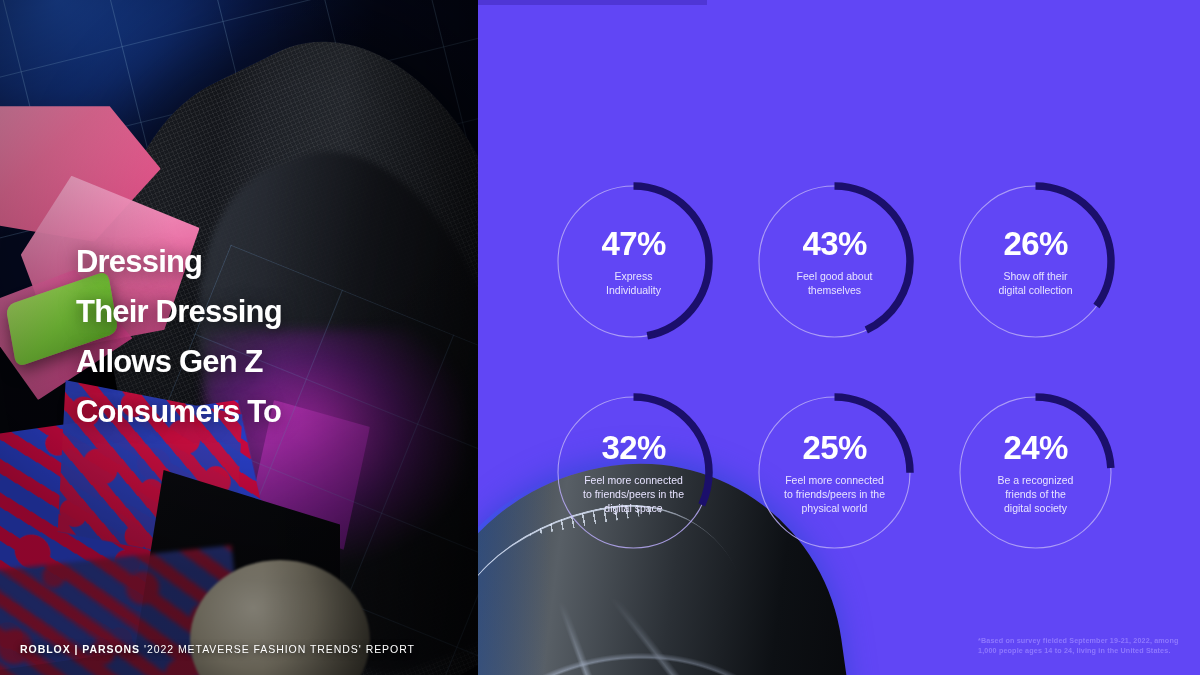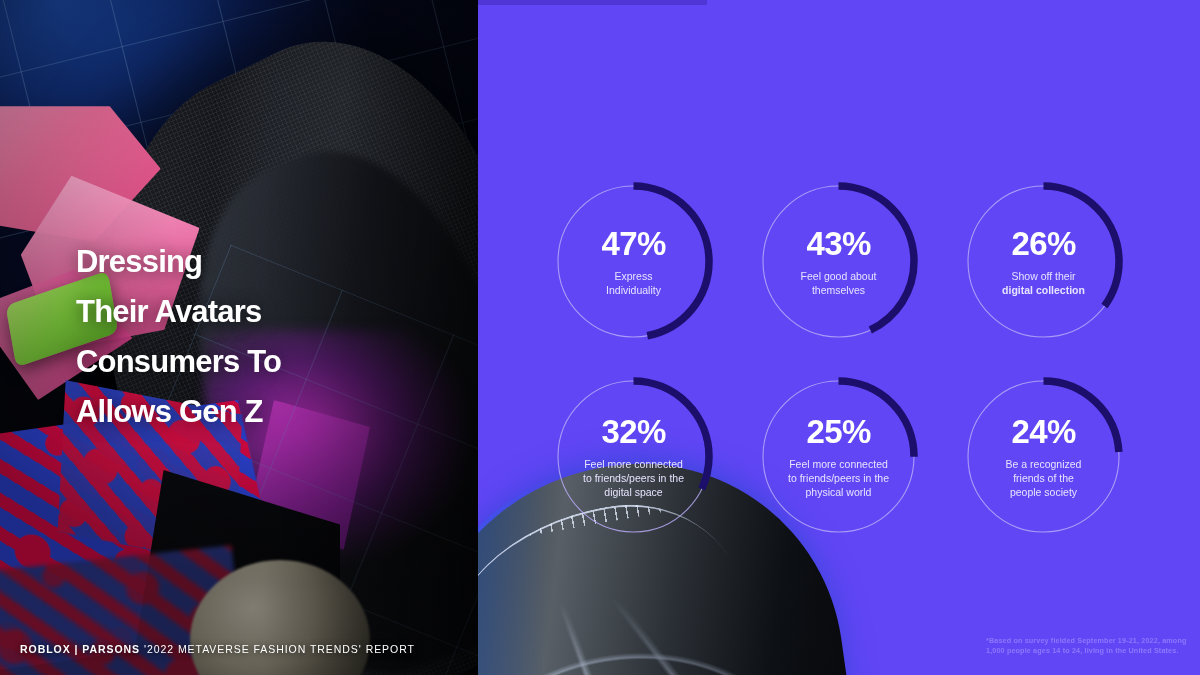--- a/index.html
+++ b/index.html
@@ -277,20 +277,21 @@
   
   .stats-grid {
     position: absolute;
     left: 63px;
     top: 164px;
     display: grid;
     grid-template-columns: repeat(3, 185px);
     grid-template-rows: repeat(2, 195px);
     column-gap: 20px;
     row-gap: 0px;
+    gap: 16px;
   }
   .stat-cell {
     position: relative;
     width: 185px;
     height: 195px;
     display: flex;
     align-items: center;
     justify-content: center;
   }
   .donut {
@@ -325,21 +326,21 @@
   .stat-label {
     color: #e7e3ff;
     font-size: 10.5px;
     line-height: 14px;
     font-weight: 400;
     max-width: 126px;
   }
 
   .footnote {
     position: absolute;
-    right: 0;
+    right: 8px;
     bottom: 19px;
     width: 214px;
     text-align: left;
     color: #8e77ff;
     font-size: 7.2px;
     line-height: 10px;
     font-weight: 700;
     letter-spacing: 0.15px;
   }
 </style>
@@ -362,23 +363,23 @@
     <div class="art-layer art-grid2"></div>
     <div class="art-layer art-maze art-maze-a"></div>
     <div class="art-layer art-maze art-maze-b"></div>
     <div class="art-layer art-dark-wedge"></div>
     <div class="art-layer art-maze art-maze-c"></div>
     <div class="art-layer art-silver"></div>
     <div class="art-layer art-vignette"></div>
 
     <h1 class="headline">
       <span class="hl-line">Dressing</span>
-      <span class="hl-line">Their Avatars</span>
+      <span class="hl-line">Their Dressing</span>
+      <span class="hl-line">Allows Gen Z</span>
       <span class="hl-line">Consumers To</span>
-      <span class="hl-line">Allows Gen Z</span>
     </h1>
 
     <div class="brand">
       <span class="brand-strong">ROBLOX | PARSONS</span>
       <span class="brand-rest">'2022 METAVERSE FASHION TRENDS' REPORT</span>
     </div>
   </div>
 
   <div class="stats-panel">
     <div class="panel-topbar"></div>
@@ -421,21 +422,21 @@
         <div class="stat-cell">
           <div class="donut">
             <svg viewBox="0 0 163 163">
               <circle cx="81.5" cy="81.5" r="75.5" fill="none" stroke="#b9aaf7" stroke-width="1.1" opacity="0.85"></circle>
               <circle cx="81.5" cy="81.5" r="75.5" fill="none" stroke="#1b0f6b" stroke-width="7.5" stroke-linecap="butt" stroke-dasharray="166.03 308.35"></circle>
             </svg>
             <div class="donut-center">
               <div class="stat-value">26%</div>
               <div class="stat-label">
                 <span style="display: block;">Show off their</span>
-                <span style="display: block; font-weight: bold;">digital collection</span>
+                <span style="display: block;">digital collection</span>
               </div>
             </div>
           </div>
         </div>
         <div class="stat-cell">
           <div class="donut">
             <svg viewBox="0 0 163 163">
               <circle cx="81.5" cy="81.5" r="75.5" fill="none" stroke="#b9aaf7" stroke-width="1.1" opacity="0.85"></circle>
               <circle cx="81.5" cy="81.5" r="75.5" fill="none" stroke="#1b0f6b" stroke-width="7.5" stroke-linecap="butt" stroke-dasharray="151.80 322.58"></circle>
             </svg>
@@ -469,21 +470,21 @@
           <div class="donut">
             <svg viewBox="0 0 163 163">
               <circle cx="81.5" cy="81.5" r="75.5" fill="none" stroke="#b9aaf7" stroke-width="1.1" opacity="0.85"></circle>
               <circle cx="81.5" cy="81.5" r="75.5" fill="none" stroke="#1b0f6b" stroke-width="7.5" stroke-linecap="butt" stroke-dasharray="113.85 360.53"></circle>
             </svg>
             <div class="donut-center">
               <div class="stat-value">24%</div>
               <div class="stat-label">
                 <span style="display: block;">Be a recognized</span>
                 <span style="display: block;">friends of the</span>
-                <span style="display: block;">people society</span>
+                <span style="display: block;">digital society</span>
               </div>
             </div>
           </div>
         </div>
       </div>
 
     <div class="footnote">*Based on survey fielded September 19-21, 2022, among 1,000 people ages 14 to 24, living in the United States.</div>
   </div>
 
 </div>

